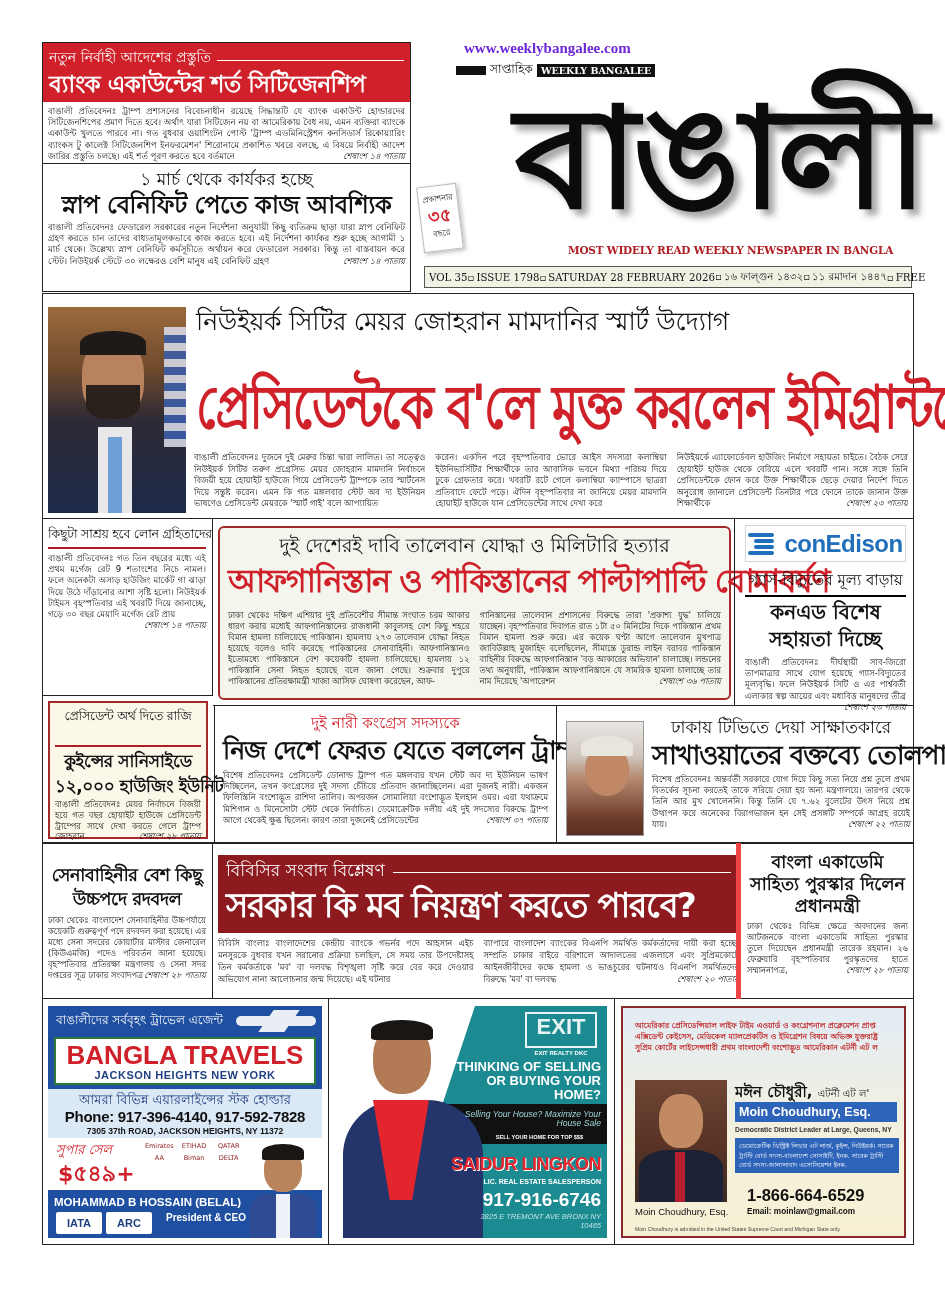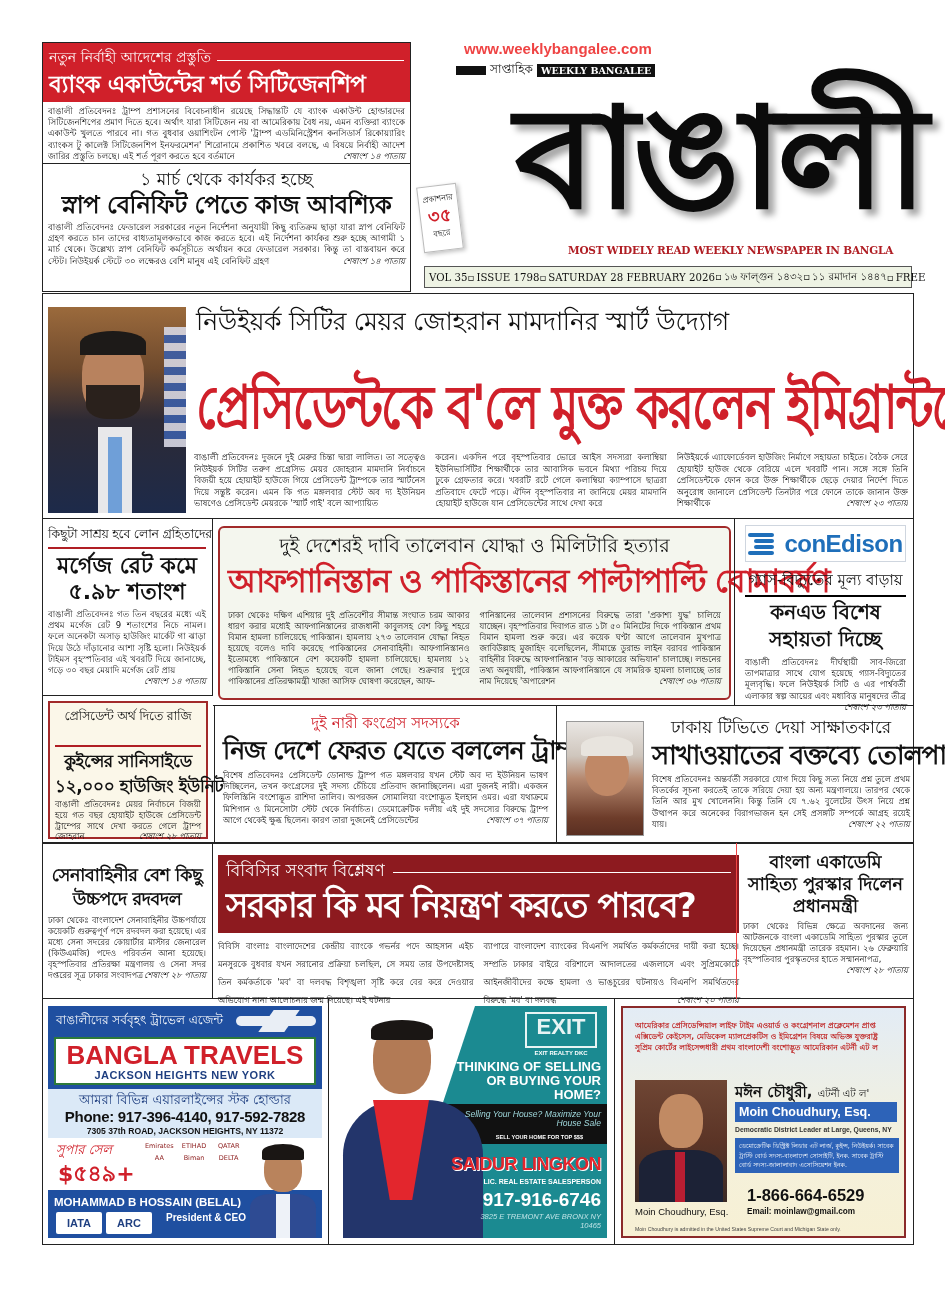--- a/index.html
+++ b/index.html
@@ -16,21 +16,21 @@
   .red-band .head { font-size: 23px; font-weight: bold; letter-spacing: -0.5px; line-height: 28px; white-space: nowrap; }
   .body-text { font-size: 8.6px; line-height: 11.2px; text-align: justify; color: #111; }
   .cont { float: right; font-style: italic; font-size: 8.4px; }
   .story1-body { padding: 4px 5px; height: 62px; overflow: hidden; border-bottom: 1px solid #222; }
   .story2 { padding: 4px 5px; text-align: center; }
   .story2 .kicker { font-size: 17px; line-height: 22px; }
   .story2 .head { font-size: 24px; font-weight: bold; line-height: 30px; letter-spacing: -0.5px; white-space: nowrap; }
   .story2 .body-text { text-align: justify; margin-top: 2px; }
 
   
-  .url { left: 464px; top: 40px; font-family: Liberation Sans, sans-serif; font-weight: bold; font-size: 15px; color: #ef4444; }
+  .url { left: 464px; top: 40px; font-family: Liberation Serif, serif; font-weight: bold; font-size: 15px; color: #6d28d9; }
   .sub-band { left: 456px; top: 62px; width: 280px; height: 16px; display: flex; align-items: center; }
   .sub-band .blk { width: 30px; height: 9px; background: #111; margin-right: 4px; }
   .sub-band .bn { font-size: 12px; margin-right: 4px; }
   .sub-band .en { background: #111; color: #fff; font-family: "DejaVu Serif", serif; font-size: 9.5px; font-weight: bold; padding: 1px 4px; }
   .logo { left: 460px; top: 78px; width: 440px; height: 160px; text-align: right; }
   .logo-text { font-family: "DejaVu Serif", serif; font-weight: bold; font-size: 140px; line-height: 160px; color: #0b0b0b; letter-spacing: -6px; text-shadow: 6px 6px 6px rgba(0,0,0,0.35); transform: scaleX(1.05); transform-origin: left; }
   .anniv { left: 420px; top: 185px; width: 40px; height: 66px; background: #fff; border: 1px solid #bbb; transform: rotate(-7deg); text-align: center; box-shadow: 2px 2px 4px rgba(0,0,0,0.25); }
   .anniv .a1 { font-size: 8px; margin-top: 6px; }
   .anniv .a2 { font-size: 18px; color: #d0202a; font-weight: bold; line-height: 22px; }
   .anniv .a3 { font-size: 8px; }
@@ -100,23 +100,23 @@
   .row3 { left: 42px; top: 843px; width: 872px; height: 156px; border: 1px solid #222; }
   .army { left: 42px; top: 843px; width: 171px; height: 156px; border-right: 1px solid #222; padding: 20px 6px; text-align: center; }
   .army .head { font-size: 17.5px; line-height: 24px; font-weight: bold; letter-spacing: -0.4px; }
   .army .body-text { margin-top: 4px; font-size: 8.3px; line-height: 11px; }
 
   .bbc-band { left: 218px; top: 855px; width: 521px; height: 78px; background: #8d1a1f; color: #fff; padding: 4px 8px; }
   .bbc-band .kicker { font-size: 17px; display: flex; align-items: center; gap: 8px; line-height: 22px; }
   .bbc-band .kicker::after { content: ""; flex: 1; height: 1px; background: #fff; margin-top: 4px; }
   .bbc-band .head { font-size: 34px; font-weight: bold; line-height: 48px; white-space: nowrap; letter-spacing: -1.5px; }
   .bbc-cols { left: 218px; top: 937px; width: 521px; display: grid; grid-template-columns: 1fr 1fr; column-gap: 10px; }
-  .bbc-cols .body-text { font-size: 8.3px; line-height: 18px; }
-
-  .academy { left: 736px; top: 843px; width: 178px; height: 156px; border-left: 1px solid #ef4444; padding: 8px 6px; text-align: center; }
+  .bbc-cols .body-text { font-size: 8.3px; line-height: 12px; }
+
+  .academy { left: 736px; top: 843px; width: 178px; height: 156px; border-left: 5px solid #ef4444; padding: 8px 6px; text-align: center; }
   .academy .head { font-size: 17.5px; line-height: 22px; font-weight: bold; }
   .academy .body-text { margin-top: 4px; font-size: 8.3px; line-height: 11px; }
 
   
   .ads-row { left: 42px; top: 999px; width: 872px; height: 246px; border: 1px solid #222; border-top: none; }
   .ad-div1 { left: 328px; top: 999px; width: 1px; height: 246px; background: #222; }
   .ad-div2 { left: 614px; top: 999px; width: 1px; height: 246px; background: #222; }
 
   
   .travel { left: 48px; top: 1006px; width: 274px; height: 232px; background: #1f4fa0; overflow: hidden; }
@@ -235,21 +235,20 @@
 <div class="abs lead-cols">
   <p class="body-text">বাঙালী প্রতিবেদনঃ দুজনে দুই মেরুর চিন্তা দ্বারা লালিত। তা সত্ত্বেও নিউইয়র্ক সিটির তরুণ প্রগ্রেসিভ মেয়র জোহরান মামদানি নির্বাচনে বিজয়ী হয়ে হোয়াইট হাউজে গিয়ে প্রেসিডেন্ট ট্রাম্পকে তার স্মার্টনেস দিয়ে সন্তুষ্ট করেন। এমন কি গত মঙ্গলবার স্টেট অব দ্য ইউনিয়ন ভাষণেও প্রেসিডেন্ট মেয়রকে 'স্মার্ট গাই' বলে আপ্যায়িত</p>
   <p class="body-text">করেন। একদিন পরে বৃহস্পতিবার ভোরে আইস সদস্যরা কলাম্বিয়া ইউনিভার্সিটির শিক্ষার্থীকে তার আবাসিক ভবনে মিথ্যা পরিচয় দিয়ে ঢুকে গ্রেফতার করে। খবরটি রটে গেলে কলাম্বিয়া ক্যাম্পাসে ছাত্ররা প্রতিবাদে ফেটে পড়ে। ঐদিন বৃহস্পতিবার না জানিয়ে মেয়র মামদানি হোয়াইট হাউজে যান প্রেসিডেন্টের সাথে দেখা করে</p>
   <p class="body-text"><span>নিউইয়র্কে এ্যাফোর্ডেবল হাউজিং নির্মাণে সহায়তা চাইতে। বৈঠক সেরে হোয়াইট হাউজ থেকে বেরিয়ে এলে খবরটি পান। সঙ্গে সঙ্গে তিনি প্রেসিডেন্টকে ফোন করে উক্ত শিক্ষার্থীকে ছেড়ে দেয়ার নির্দেশ দিতে অনুরোধ জানালে প্রেসিডেন্ট তিনটার পরে ফোনে তাকে জানান উক্ত শিক্ষার্থীকে</span> <span class="cont">শেষাংশ ২৩ পাতায়</span></p>
 </div>
 
 <div class="abs row2-grid"></div>
 
 <div class="abs mort">
   <div class="kicker">কিছুটা সাশ্রয় হবে লোন গ্রহিতাদের</div>
-  <div class="head">মর্গেজ রেট কমে ৫.৯৮ শতাংশ</div>
   <p class="body-text"><span>বাঙালী প্রতিবেদনঃ গত তিন বছরের মধ্যে এই প্রথম মর্গেজ রেট 9 শতাংশের নিচে নামল। ফলে অনেকটা অসাড় হাউজিং মার্কেট গা ঝাড়া দিয়ে উঠে দাঁড়ানোর আশা সৃষ্টি হলো। নিউইয়র্ক টাইমস বৃহস্পতিবার এই খবরটি দিয়ে জানাচ্ছে, গড়ে ৩০ বছর মেয়াদি মর্গেজ রেট প্রায়</span> <span class="cont">শেষাংশ ১৪ পাতায়</span></p>
 </div>
 
 <div class="abs queens">
   <div class="kicker">প্রেসিডেন্ট অর্থ দিতে রাজি</div>
   <div class="head">কুইন্সের সানিসাইডে</div>
   <div class="head">১২,০০০ হাউজিং ইউনিট</div>
   <p class="body-text"><span>বাঙালী প্রতিবেদনঃ মেয়র নির্বাচনে বিজয়ী হয়ে গত বছর হোয়াইট হাউজে প্রেসিডেন্ট ট্রাম্পের সাথে দেখা করতে গেলে ট্রাম্প জোহরান</span> <span class="cont">শেষাংশ ২৮ পাতায়</span></p>
 </div>
 

